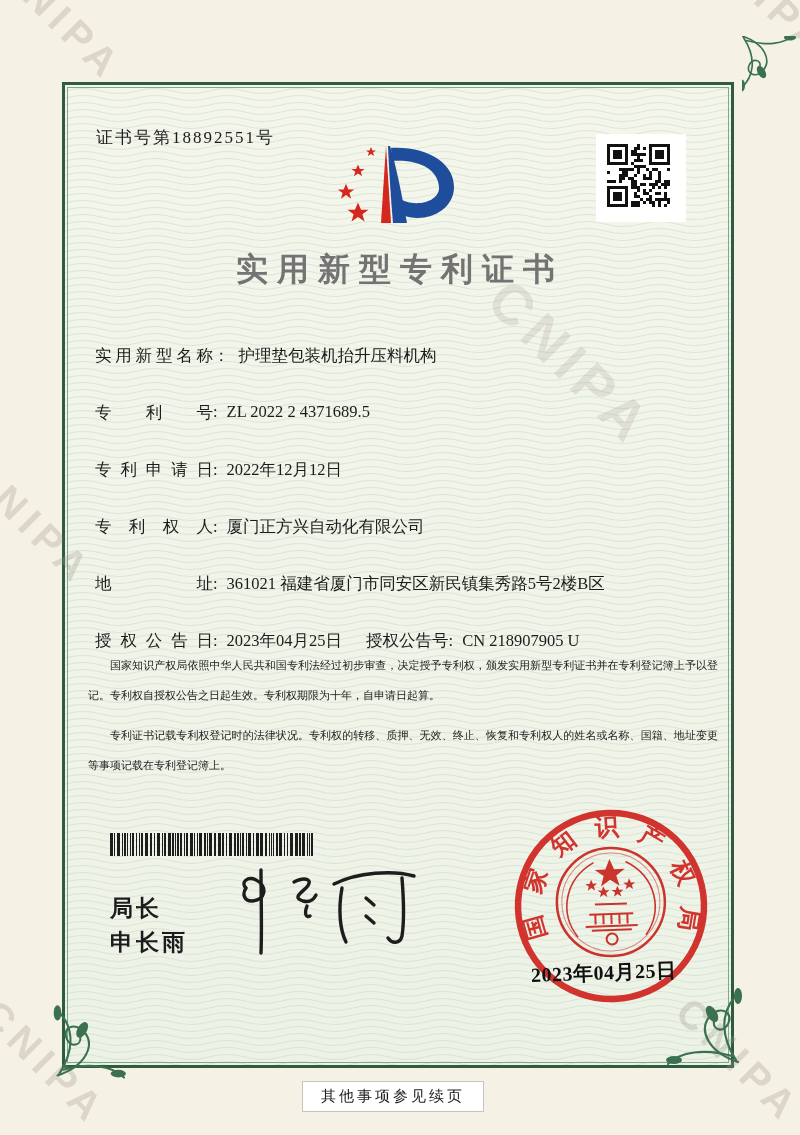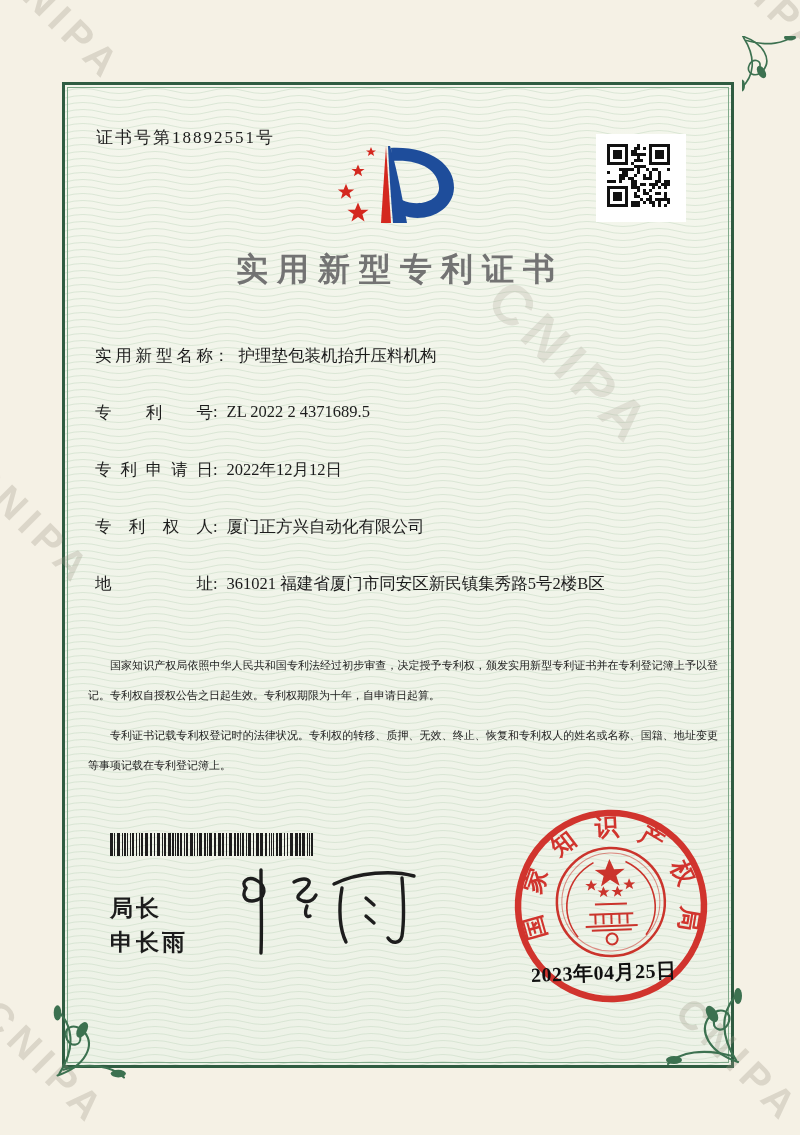--- a/index.html
+++ b/index.html
@@ -372,20 +372,21 @@
   </div>
 
   <div id="title">实用新型专利证书</div>
 
   <div id="fields">
     <div class="frow"><span class="flabel">实用新型名称</span><span class="fcolon">：</span><span class="fvalue">护理垫包装机抬升压料机构</span></div>
     <div class="frow"><span class="flabel">专利号</span><span class="fcolon">:</span><span class="fvalue">ZL 2022 2 4371689.5</span></div>
     <div class="frow"><span class="flabel">专利申请日</span><span class="fcolon">:</span><span class="fvalue">2022年12月12日</span></div>
     <div class="frow"><span class="flabel">专利权人</span><span class="fcolon">:</span><span class="fvalue">厦门正方兴自动化有限公司</span></div>
     <div class="frow"><span class="flabel">地址</span><span class="fcolon">:</span><span class="fvalue">361021 福建省厦门市同安区新民镇集秀路5号2楼B区</span></div>
+    <div class="frow"><span class="flabel">授权公告日</span><span class="fcolon">:</span><span class="fvalue">2023年04月25日</span><span class="grp2"><span>授权公告号</span><span class="fcolon">:</span><span class="fvalue">CN 218907905 U</span></span></div>
   </div>
 
   <div id="paras">
     <p class="para">国家知识产权局依照中华人民共和国专利法经过初步审查，决定授予专利权，颁发实用新型专利证书并在专利登记簿上予以登记。专利权自授权公告之日起生效。专利权期限为十年，自申请日起算。</p>
     <p class="para">专利证书记载专利权登记时的法律状况。专利权的转移、质押、无效、终止、恢复和专利权人的姓名或名称、国籍、地址变更等事项记载在专利登记簿上。</p>
   </div>
 
   <svg id="barcode" width="206" height="23">
       <rect x="0" y="0" width="3" height="23" fill="#1d1d1d"></rect>
       <rect x="4" y="0" width="1" height="23" fill="#1d1d1d"></rect>
@@ -486,14 +487,15 @@
             <path d="M-20,28 L20,28"></path>
           <circle cy="37" r="5.5"></circle>
           <path d="M-34,34 C-52,10 -46,-24 -16,-40" stroke-width="1.6"></path>
           <path d="M34,34 C52,10 46,-24 16,-40" stroke-width="1.6"></path>
         </g>
       </g>
     </g>
   </svg>
   <div id="seal-date">2023年04月25日</div>
 
+  <div id="contnote">其他事项参见续页</div>
 
 </div>
 
 </body></html>

